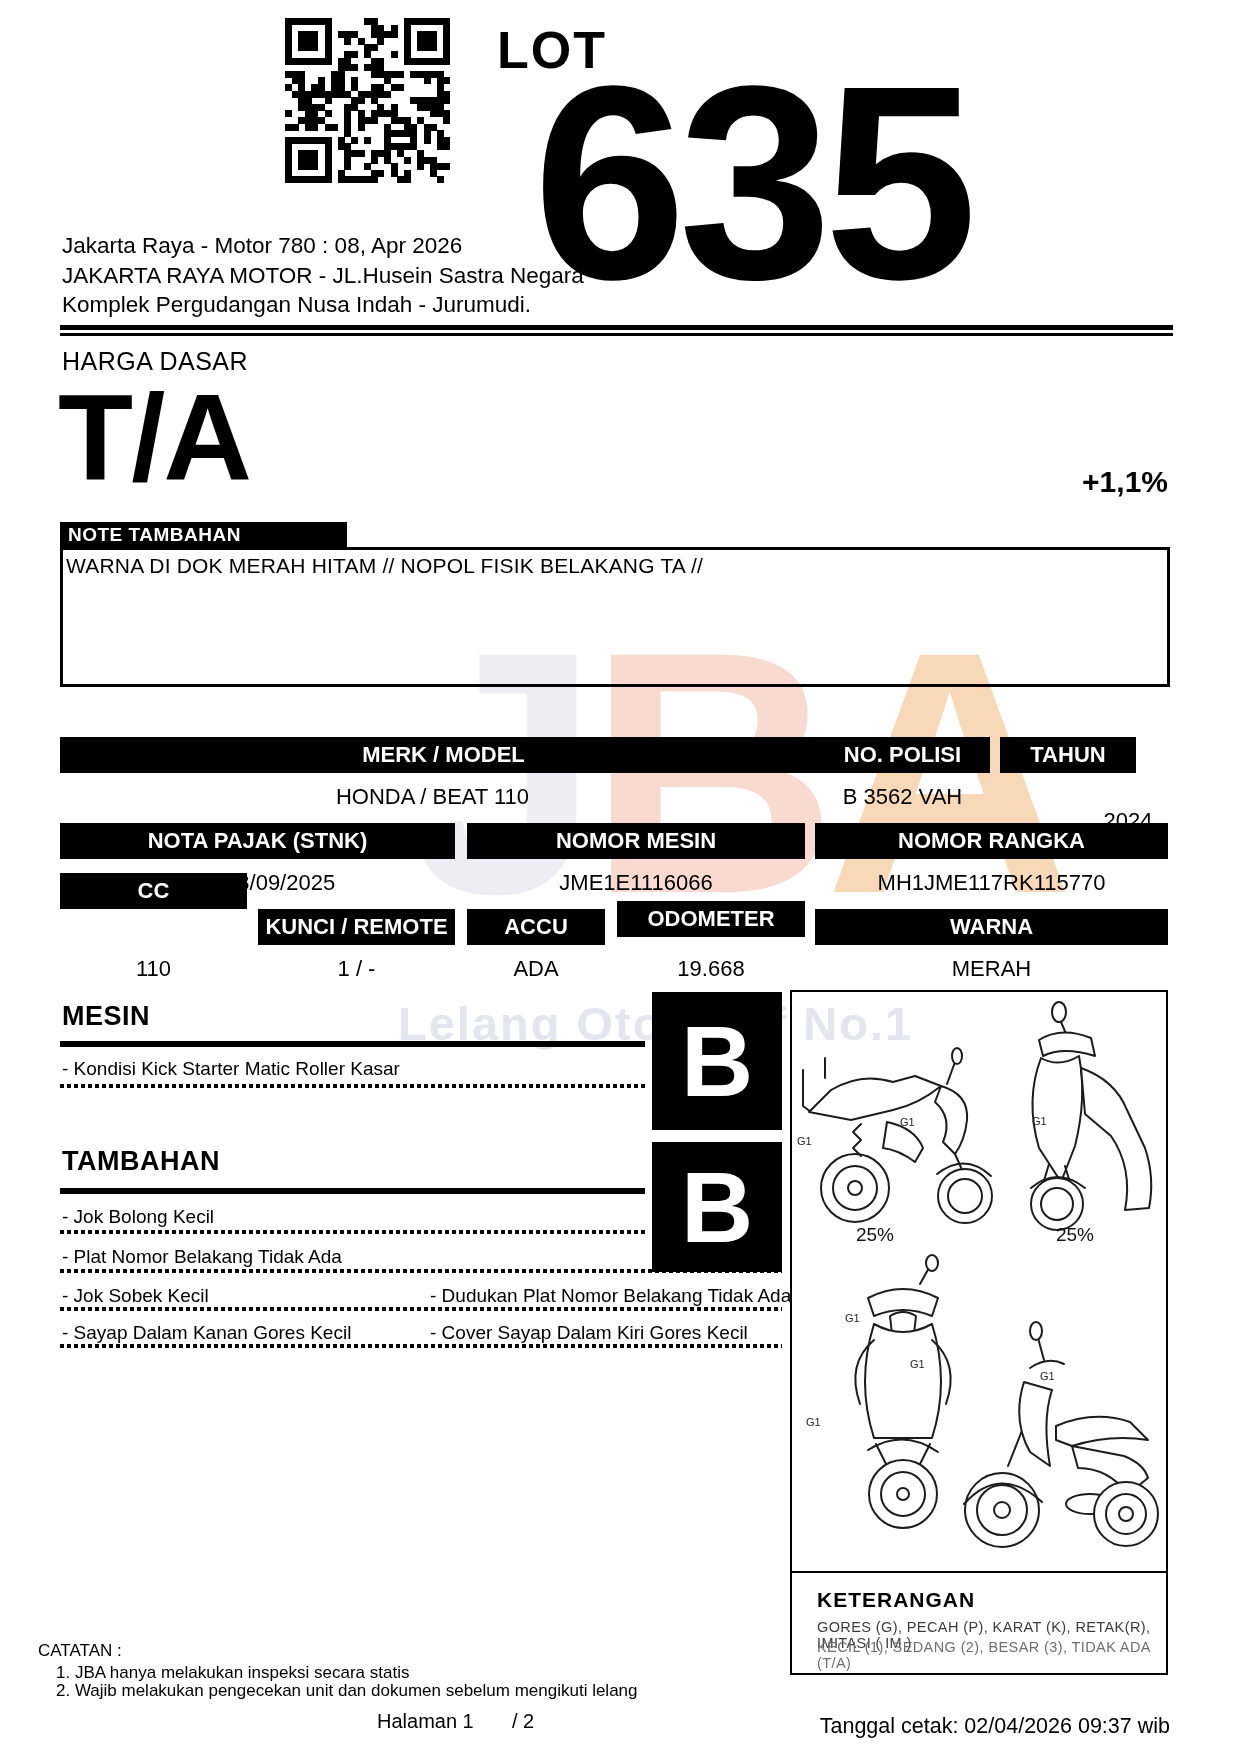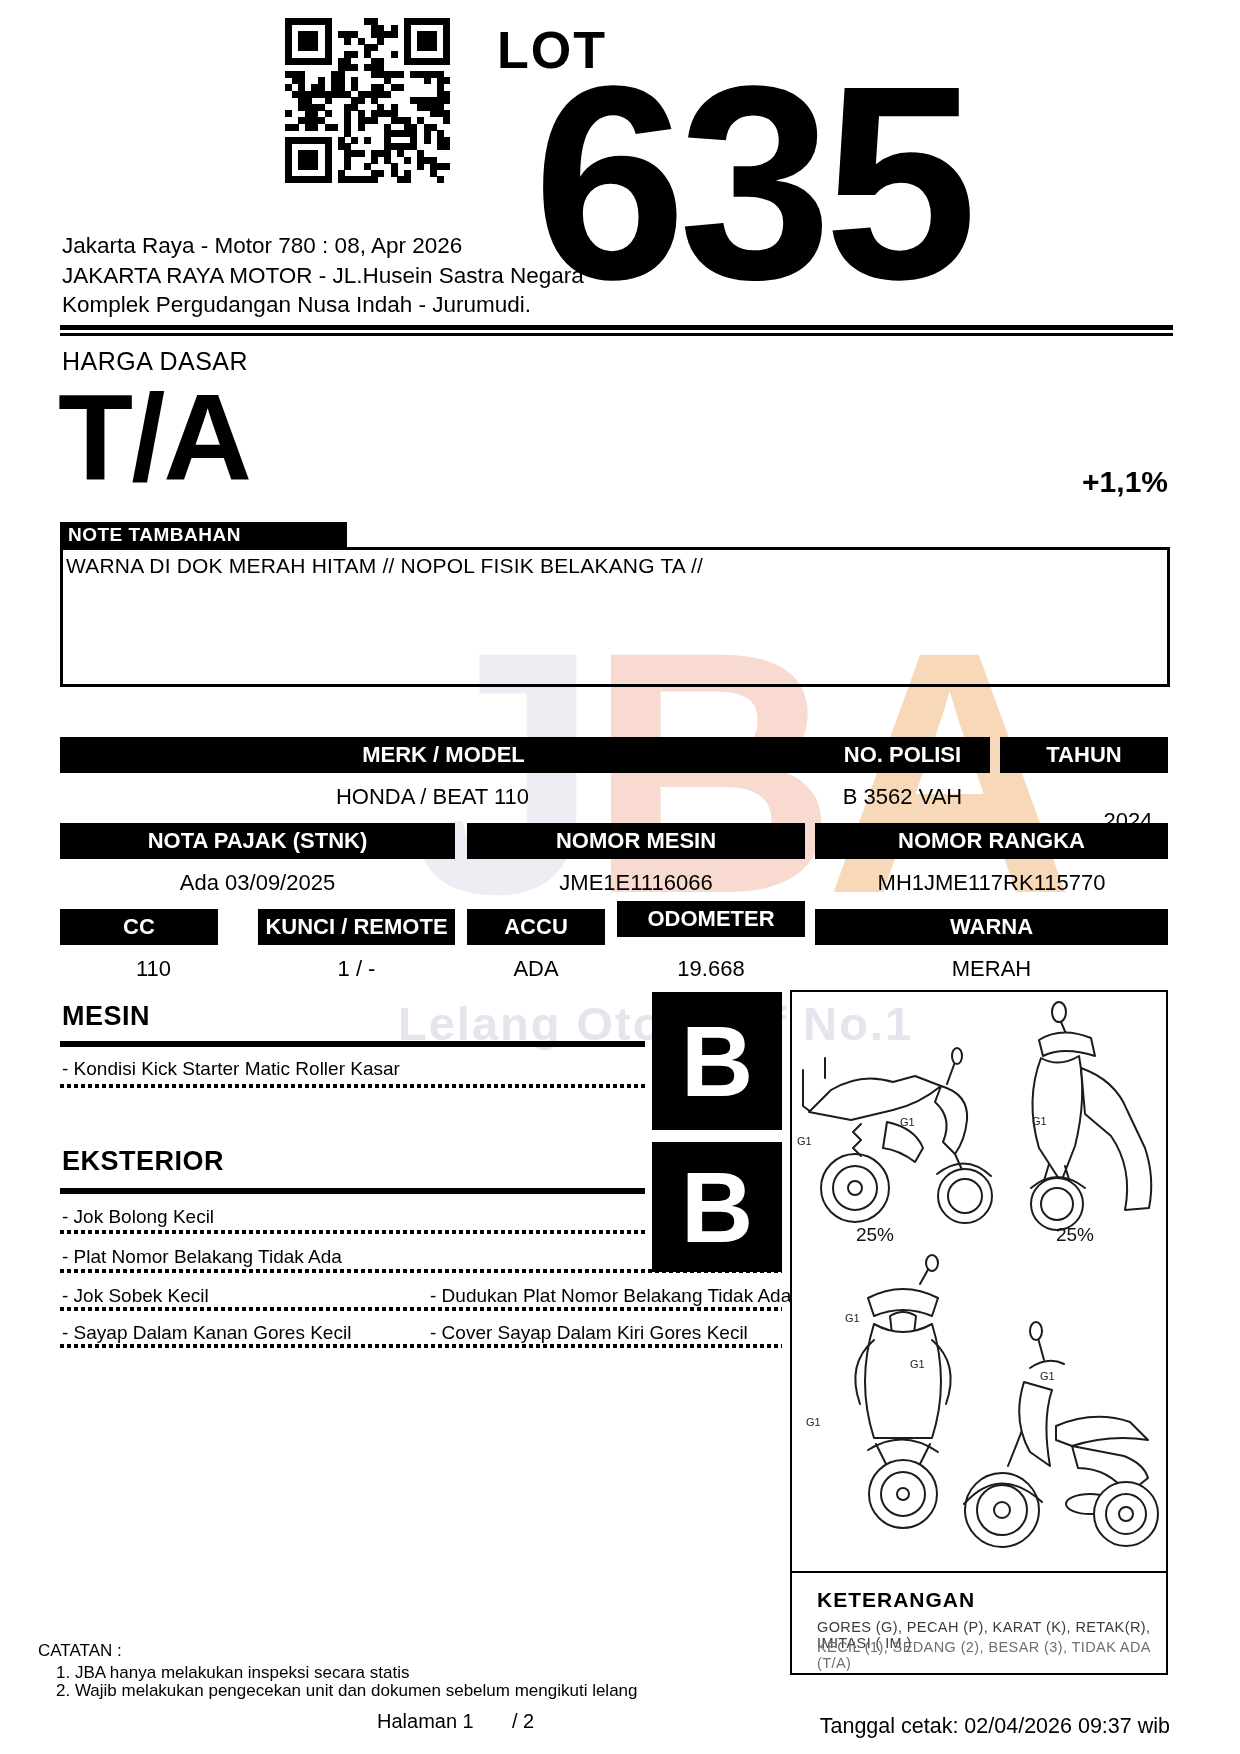--- a/index.html
+++ b/index.html
@@ -405,50 +405,50 @@
   <div class="harga-value">T/A</div>
   <div class="pct">+1,1%</div>
 
   <div class="note-tab">NOTE TAMBAHAN</div>
   <div class="note-box">
     <div class="note-text">WARNA DI DOK MERAH HITAM // NOPOL FISIK BELAKANG TA //</div>
   </div>
 
   <div class="bar" style="left:60px;top:737px;width:767px;">MERK / MODEL</div>
   <div class="bar" style="left:815px;top:737px;width:175px;">NO. POLISI</div>
-  <div class="bar" style="left:1000px;top:737px;width:168px;">TAHUN</div>
+  <div class="bar" style="left:1000px;top:737px;width:136px;">TAHUN</div>
   <div class="val" style="left:60px;top:782px;width:745px;">HONDA / BEAT 110</div>
   <div class="val" style="left:815px;top:782px;width:175px;">B 3562 VAH</div>
   <div class="val" style="left:1044px;top:782px;width:168px;margin-top:24px;">2024</div>
 
   <div class="bar" style="left:467px;top:823px;width:338px;">NOMOR MESIN</div>
   <div class="bar" style="left:60px;top:823px;width:395px;">NOTA PAJAK (STNK)</div>
   <div class="bar" style="left:815px;top:823px;width:353px;">NOMOR RANGKA</div>
   <div class="val" style="left:60px;top:868px;width:395px;">Ada 03/09/2025</div>
   <div class="val" style="left:467px;top:868px;width:338px;">JME1E1116066</div>
   <div class="val" style="left:815px;top:868px;width:353px;">MH1JME117RK115770</div>
 
-  <div class="bar" style="left:60px;top:909px;width:158px;">CC</div>
+  <div class="bar" style="left:60px;top:873px;width:187px;">CC</div>
   <div class="bar" style="left:258px;top:909px;width:197px;">KUNCI / REMOTE</div>
   <div class="bar" style="left:467px;top:909px;width:138px;">ACCU</div>
   <div class="bar" style="left:617px;top:901px;width:188px;">ODOMETER</div>
   <div class="bar" style="left:815px;top:909px;width:353px;">WARNA</div>
   <div class="val" style="left:60px;top:954px;width:187px;">110</div>
   <div class="val" style="left:258px;top:954px;width:197px;">1 / -</div>
   <div class="val" style="left:467px;top:954px;width:138px;">ADA</div>
   <div class="val" style="left:617px;top:954px;width:188px;">19.668</div>
   <div class="val" style="left:815px;top:954px;width:353px;">MERAH</div>
 
   <div class="sec-title" style="left:62px;top:1001px;">MESIN</div>
   <div class="sec-rule" style="left:60px;top:1041px;width:585px;"></div>
   <div class="item" style="left:62px;top:1058px;">- Kondisi Kick Starter Matic Roller Kasar</div>
   <div class="dotted" style="left:60px;top:1084px;width:585px;"></div>
   <div class="grade" style="top:992px;height:138px;">B</div>
 
-  <div class="sec-title" style="left:62px;top:1146px;">EKSTERIOR</div>
+  <div class="sec-title" style="left:62px;top:1146px;">TAMBAHAN</div>
   <div class="sec-rule" style="left:60px;top:1188px;width:585px;"></div>
   <div class="item" style="left:62px;top:1206px;">- Jok Bolong Kecil</div>
   <div class="dotted" style="left:60px;top:1230px;width:585px;"></div>
   <div class="item" style="left:62px;top:1246px;">- Plat Nomor Belakang Tidak Ada</div>
   <div class="dotted" style="left:60px;top:1269px;width:722px;"></div>
   <div class="item" style="left:62px;top:1285px;">- Jok Sobek Kecil</div>
   <div class="item" style="left:430px;top:1285px;">- Dudukan Plat Nomor Belakang Tidak Ada</div>
   <div class="dotted" style="left:60px;top:1307px;width:722px;"></div>
   <div class="item" style="left:62px;top:1322px;">- Sayap Dalam Kanan Gores Kecil</div>
   <div class="item" style="left:430px;top:1322px;">- Cover Sayap Dalam Kiri Gores Kecil</div>

